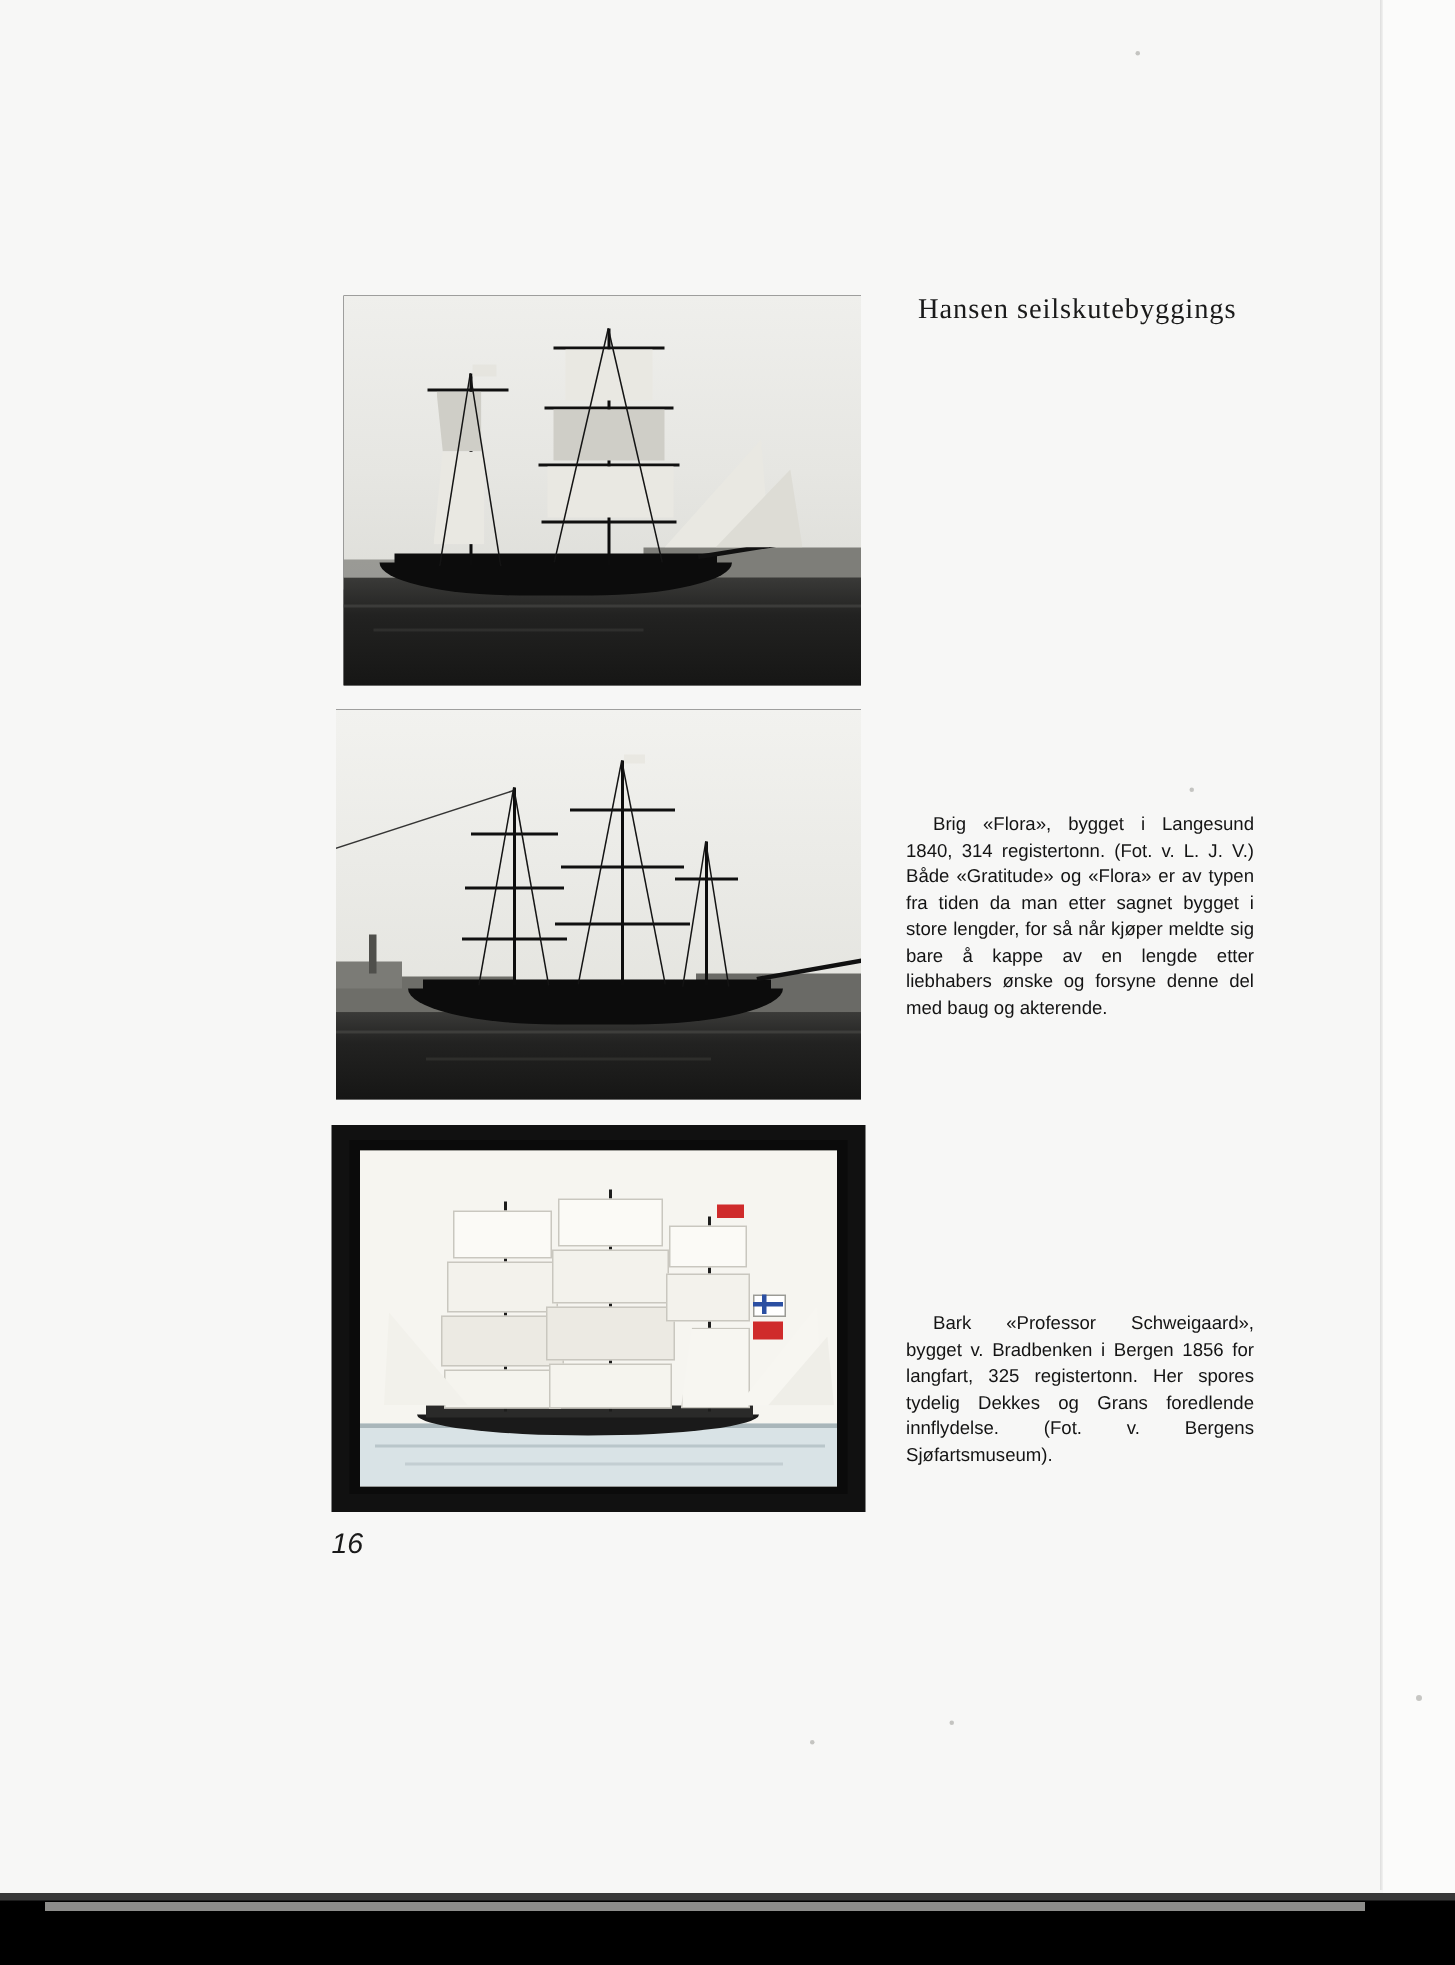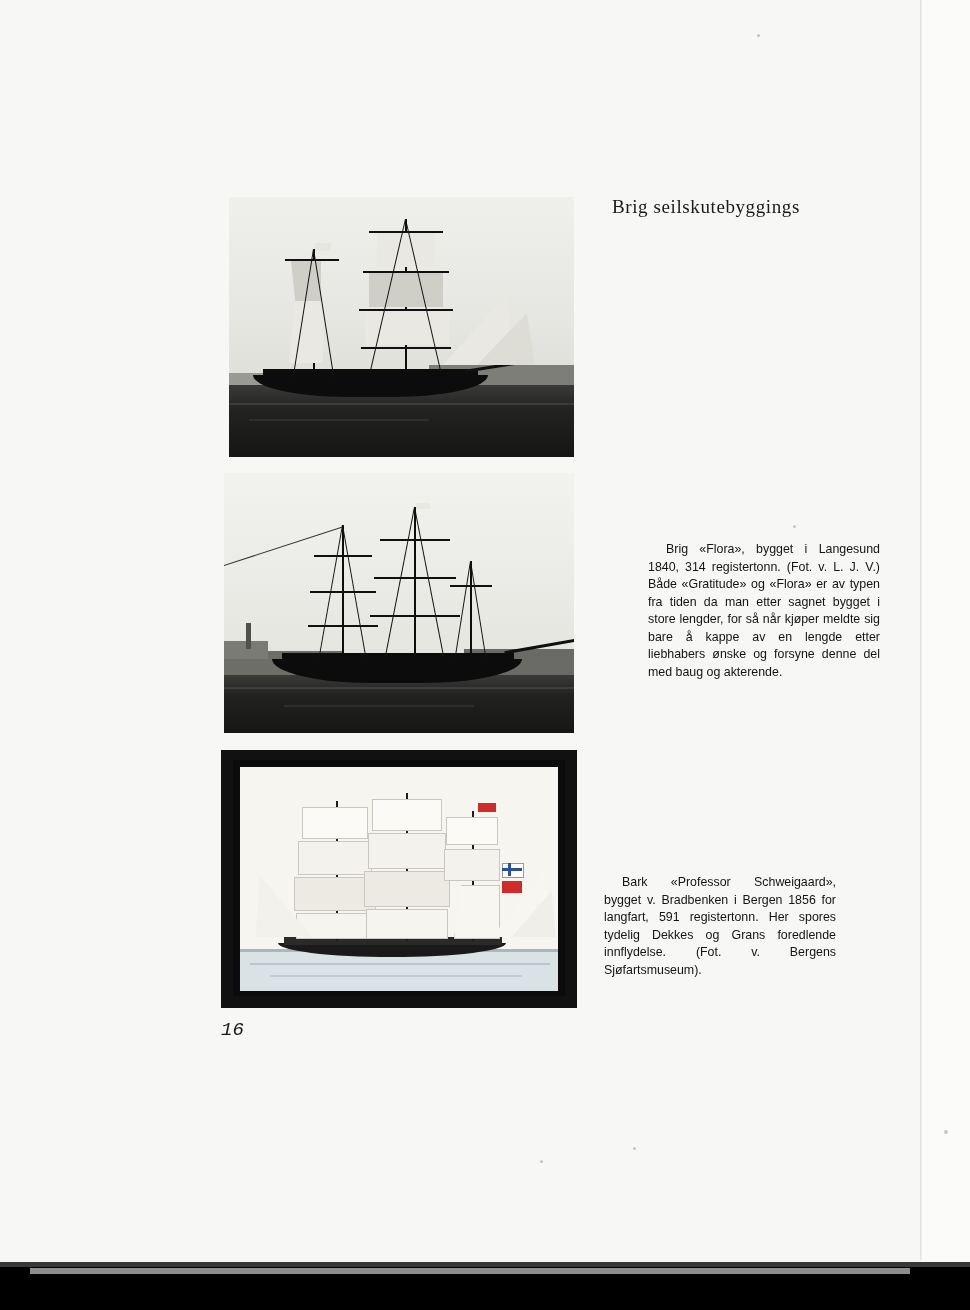--- a/index.html
+++ b/index.html
@@ -151,29 +151,29 @@
     width: 232px;
     font-family: "Liberation Sans", sans-serif;
     font-size: 12.4px;
     line-height: 17.5px;
     color: #141414;
     text-align: justify;
     text-justify: inter-word;
   }
   .caption .indent { padding-left: 18px; }
   .cap-1 { left: 604px; top: 372px; }
-  .cap-2 { left: 604px; top: 541px; margin-left: 44px; }
+  .cap-2 { left: 604px; top: 541px; }
   .cap-3 { left: 604px; top: 874px; }
 
   
   .folio {
     position: absolute;
     left: 221px;
     top: 1019px;
-    font-family: Liberation Mono, monospace;
+    font-family: Liberation Sans, sans-serif;
     font-style: italic;
     font-size: 19px;
     color: #1a1a1a;
   }
 
   
   .speck {
     position: absolute;
     background: #9a9a96;
     border-radius: 50%;
@@ -181,21 +181,21 @@
   }
 </style>
 </head>
 <body>
 
 <div class="page">
 
   <div class="scan-edge-right"></div>
   <div class="scan-seam"></div>
 
-  <div class="page-title">Brig seilskutebyggings</div>
+  <div class="page-title">Hansen seilskutebyggings</div>
 
   <div class="figure fig-1">
     <div class="sky" style="height:196px"></div>
     <div class="shore" style="top:176px;height:12px;opacity:.85"></div>
     <div class="shore" style="left:200px;top:168px;width:145px;height:22px;background:#7e7e79"></div>
     <div class="sea" style="height:72px"></div>
 
     <div class="hull" style="left:24px; top:178px; width:235px; height:22px;"></div>
     <div class="hull" style="left:34px; top:172px; width:215px; height:10px; border-radius:0;"></div>
 
@@ -316,21 +316,21 @@
       <div style="position:absolute;left:262px;top:101px;width:20px;height:3px;background:#2b4fa2;"></div>
       <div style="position:absolute;left:268px;top:96px;width:3px;height:13px;background:#2b4fa2;"></div>
       <div style="position:absolute;left:262px;top:114px;width:20px;height:12px;background:#cf2b2b;"></div>
 
       <div style="position:absolute;left:10px;top:196px;width:300px;height:2px;background:#b9c6ca;"></div>
       <div style="position:absolute;left:30px;top:208px;width:252px;height:2px;background:#c3ced2;"></div>
     </div>
   </div>
 
   <div class="caption cap-3">
-    <span class="indent">Bark «Professor Schweigaard», bygget v. Bradbenken i Bergen 1856 for langfart, 591 registertonn. Her spores tydelig Dekkes og Grans foredlende innflydelse. (Fot. v. Bergens Sjøfartsmuseum).</span>
+    <span class="indent">Bark «Professor Schweigaard», bygget v. Bradbenken i Bergen 1856 for langfart, 325 registertonn. Her spores tydelig Dekkes og Grans foredlende innflydelse. (Fot. v. Bergens Sjøfartsmuseum).</span>
   </div>
 
   <div class="folio">16</div>
 
   <div class="speck" style="left:757px; top:34px; width:3px; height:3px;"></div>
   <div class="speck" style="left:793px; top:525px; width:3px; height:3px;"></div>
   <div class="speck" style="left:540px; top:1160px; width:3px; height:3px;"></div>
   <div class="speck" style="left:944px; top:1130px; width:4px; height:4px;"></div>
   <div class="speck" style="left:633px; top:1147px; width:3px; height:3px;"></div>
 

